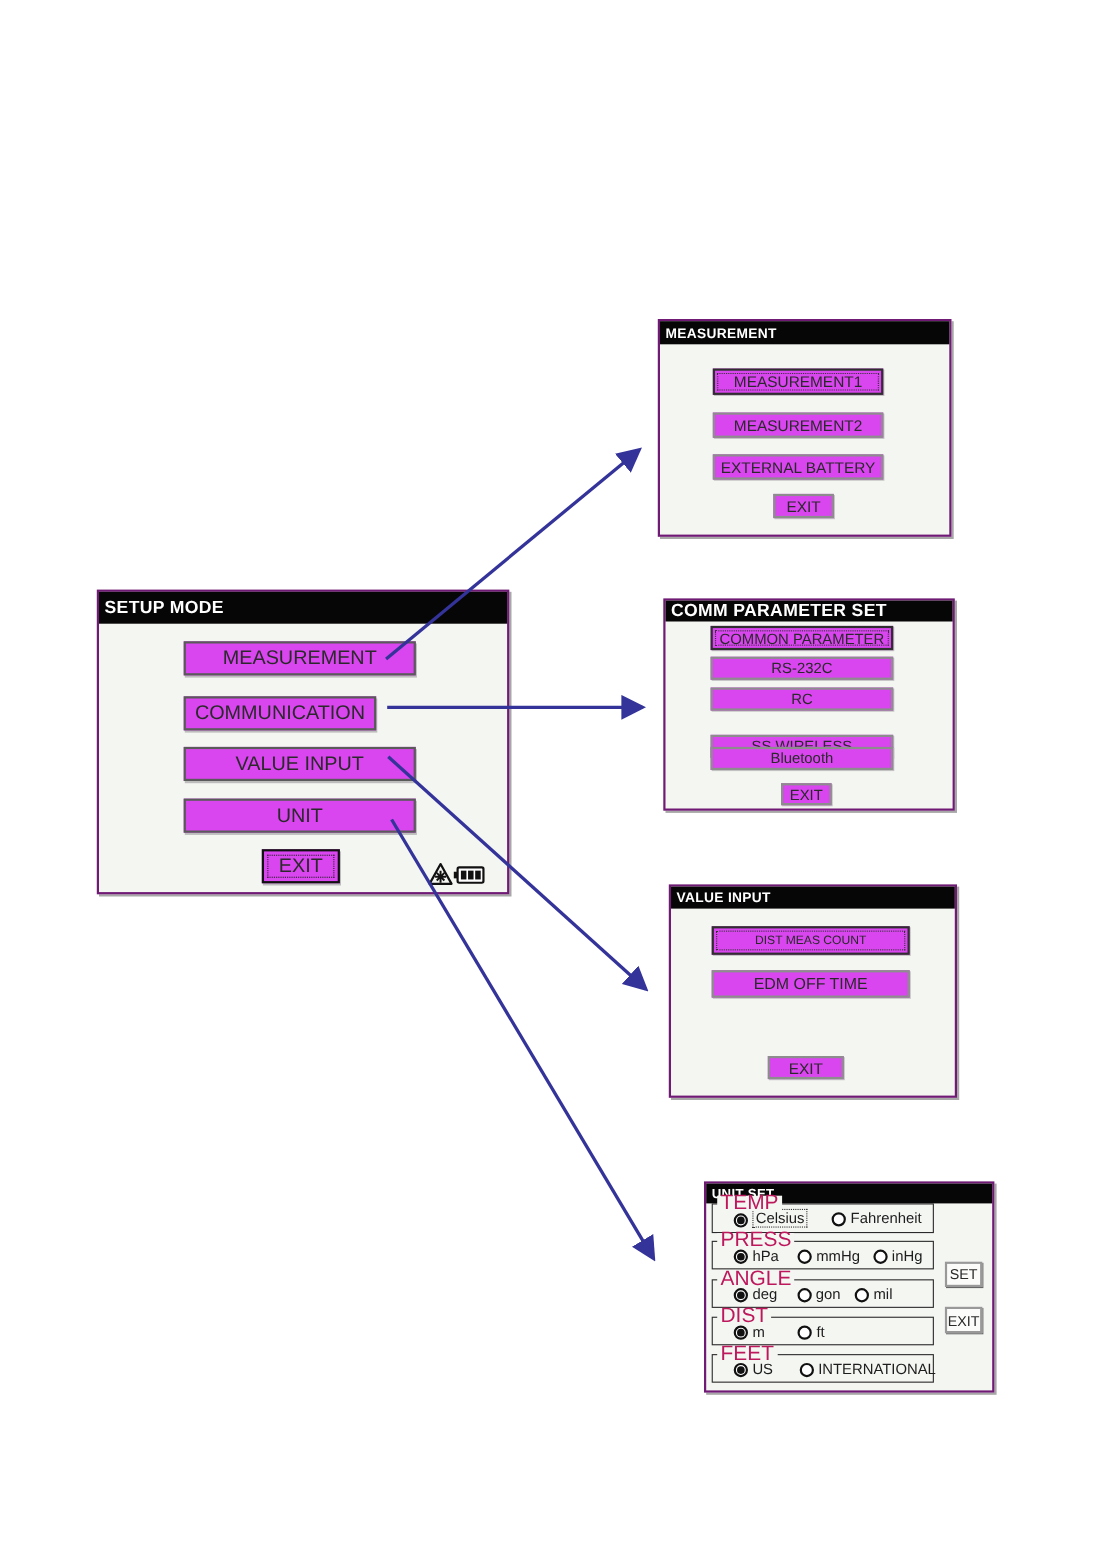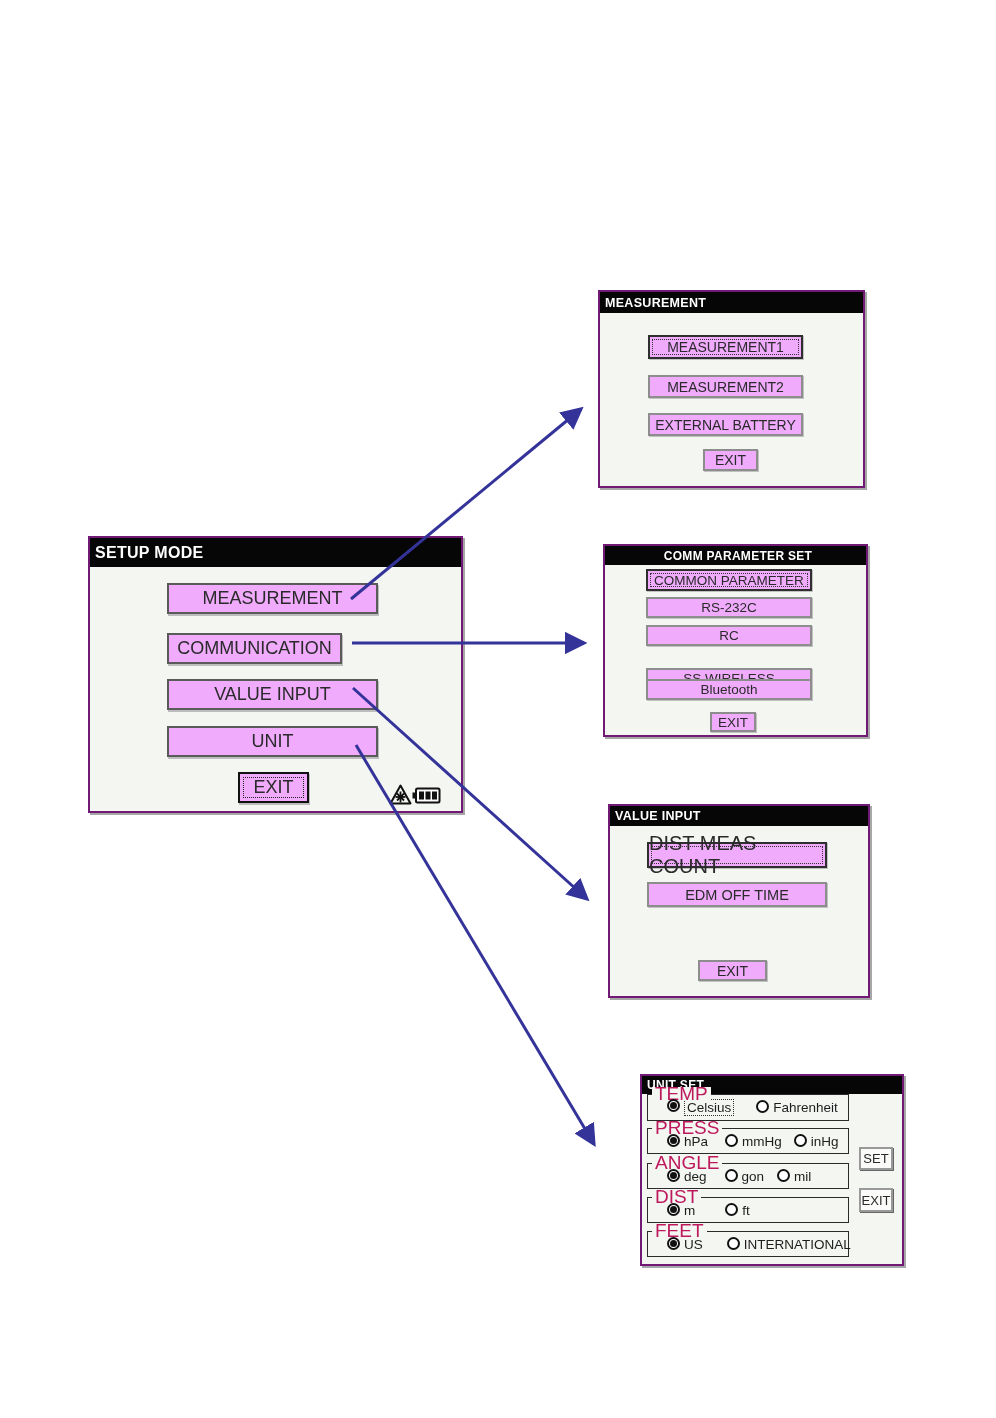--- a/index.html
+++ b/index.html
@@ -4,33 +4,33 @@
 <style>
   html,body{margin:0;padding:0;background:#ffffff;}
   .canvas{
     position:relative;width:996px;height:1418px;background:#ffffff;overflow:hidden;
     font-family:"Liberation Sans","DejaVu Sans",sans-serif;color:#1d1d1d;
   }
   .win{position:absolute;background:#f4f6f2;border:2px solid #701a75;box-sizing:border-box;
        box-shadow:2px 2px 0 rgba(60,60,60,.45);}
   .titlebar{background:#060606;color:#ffffff;font-weight:bold;display:flex;align-items:center;
             padding-left:5px;letter-spacing:.3px;box-sizing:border-box;}
-  .btn{position:absolute;background:#f0abfc;border:2px solid #5a5a5a;box-sizing:border-box;
+  .btn{position:absolute;background:#d946ef;border:2px solid #5a5a5a;box-sizing:border-box;
        display:flex;align-items:center;justify-content:center;color:#2a2a2a;
        box-shadow:1px 2px 0 #bdbdbd;cursor:default;}
   .btn-sub{border:2px solid #8d8d8d;box-shadow:1px 1px 0 #c2c2c2;}
   .focused{border:2px solid #2f2f2f;}
   .focused::after{content:"";position:absolute;inset:2px;border:1px dotted #333;}
   .exit-main{border:2px solid #111;}
   .exit-main::after{content:"";position:absolute;inset:3px;border:1px dotted #222;}
   .group{position:absolute;border:1px solid #2a2a2a;box-sizing:border-box;}
   .group-label{position:absolute;top:-8px;left:4px;background:#f4f6f2;padding:0 3px;
                font-size:19px;color:#be185d;line-height:14px;}
   .grow{display:flex;align-items:center;height:100%;padding-left:19px;font-size:13.5px;box-sizing:border-box;}
-  .opt{display:flex;align-items:flex-start;gap:4px;}
+  .opt{display:flex;align-items:flex-end;gap:4px;}
   .radio{width:13px;height:13px;border:2px solid #111;border-radius:50%;background:#fff;
          position:relative;box-sizing:border-box;flex:0 0 auto;}
   .radio.sel::after{content:"";position:absolute;inset:1px;background:#111;border-radius:50%;}
   .dotted-label{border:1px dotted #333;padding:0 2px;}
   .sbtn{position:absolute;background:#fbfbf9;border:2px solid #999;box-sizing:border-box;
         display:flex;align-items:center;justify-content:center;font-size:13px;color:#2a2a2a;
         box-shadow:1px 1px 0 #666;}
   svg.overlay{position:absolute;left:0;top:0;z-index:10;pointer-events:none;}
 </style>
 </head>
@@ -89,21 +89,21 @@
     </div>
     <div class="btn btn-sub" style="left:48px;top:121px;width:155px;height:23px;font-size:14px;">
       <span>EXTERNAL BATTERY</span>
     </div>
     <div class="btn btn-sub" style="left:103px;top:157px;width:55px;height:22px;font-size:14px;">
       <span>EXIT</span>
     </div>
   </div>
 
   <div class="win" style="left:603px;top:544px;width:265px;height:193px;">
-    <div class="titlebar" style="height:19px;font-size:12px;justify-content:center;">
+    <div class="titlebar" style="height:19px;font-size:16px;">
       <span>COMM PARAMETER SET</span>
     </div>
     <div class="btn btn-sub focused" style="left:41px;top:23px;width:166px;height:22px;font-size:13.5px;">
       <span>COMMON PARAMETER</span>
     </div>
     <div class="btn btn-sub" style="left:41px;top:51px;width:166px;height:21px;font-size:13.5px;">
       <span>RS-232C</span>
     </div>
     <div class="btn btn-sub" style="left:41px;top:79px;width:166px;height:21px;font-size:13.5px;">
       <span>RC</span>
@@ -116,21 +116,21 @@
     </div>
     <div class="btn btn-sub" style="left:105px;top:166px;width:46px;height:20px;font-size:13.5px;">
       <span>EXIT</span>
     </div>
   </div>
 
   <div class="win" style="left:608px;top:804px;width:262px;height:194px;">
     <div class="titlebar" style="height:20px;font-size:12.5px;">
       <span>VALUE INPUT</span>
     </div>
-    <div class="btn btn-sub focused" style="left:37px;top:36px;width:180px;height:26px;font-size:20px;">
+    <div class="btn btn-sub focused" style="left:37px;top:36px;width:180px;height:26px;font-size:11px;">
       <span>DIST MEAS COUNT</span>
     </div>
     <div class="btn btn-sub" style="left:37px;top:76px;width:180px;height:25px;font-size:14.5px;">
       <span>EDM OFF TIME</span>
     </div>
     <div class="btn btn-sub" style="left:88px;top:154px;width:69px;height:21px;font-size:14px;">
       <span>EXIT</span>
     </div>
   </div>
 

